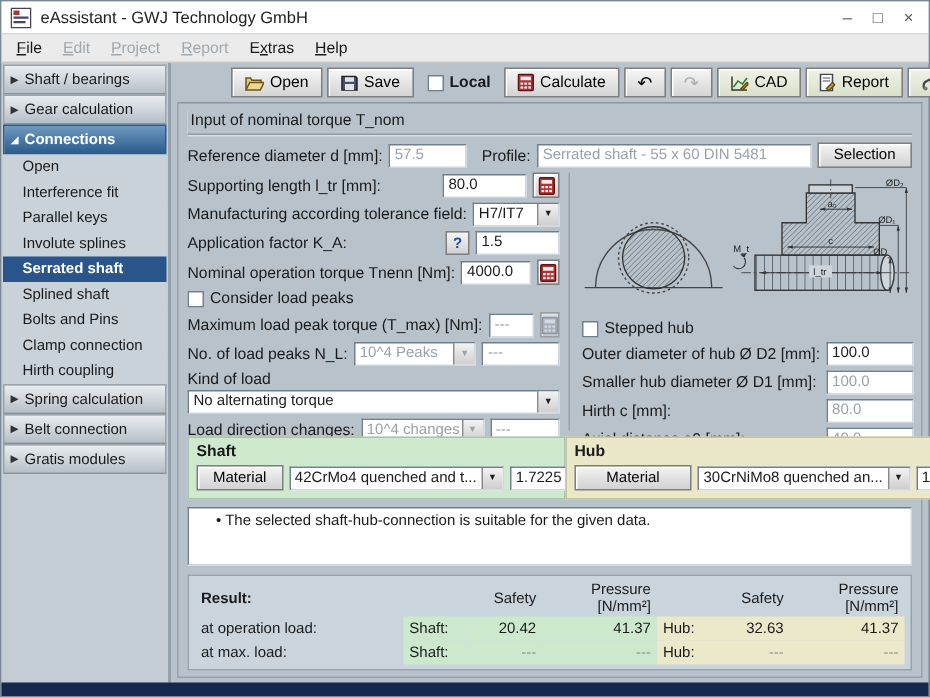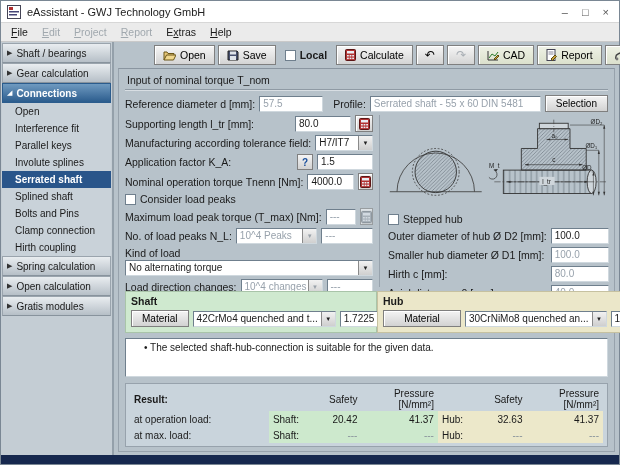--- a/index.html
+++ b/index.html
@@ -166,21 +166,21 @@
         </div>
       <div class="side-item">
           <span>Hirth coupling</span>
         </div>
       <div class="side-group">
           <span class="tri">▶</span>
           <span>Spring calculation</span>
         </div>
       <div class="side-group">
           <span class="tri">▶</span>
-          <span>Open calculation</span>
+          <span>Belt connection</span>
         </div>
       <div class="side-group">
           <span class="tri">▶</span>
           <span>Gratis modules</span>
         </div>
       <div class="spacer"></div>
     </div>
 
     <div class="main">
 
@@ -250,21 +250,21 @@
           <span>Options</span>
           </button>
 
       </div>
 
       <div class="content">
         <div class="status-line">Input of nominal torque T_nom</div>
 
         <div class="frow">
           <span class="lbl">Reference diameter d [mm]:</span>
-          <span class="field gray" style="width:64px;">57.5</span>
+          <span class="field gray" style="width:52px;">57.5</span>
           <span class="lbl" style="margin-left:6px;">Profile:</span>
           <span class="field gray" style="flex:1;">Serrated shaft - 55 x 60 DIN 5481</span>
           <button class="sbtn">Selection</button>
         </div>
 
         <div class="two-col">
 
           <div class="left-col">
             <div class="frow">
               <span class="lbl grow">Supporting length l_tr [mm]:</span>

